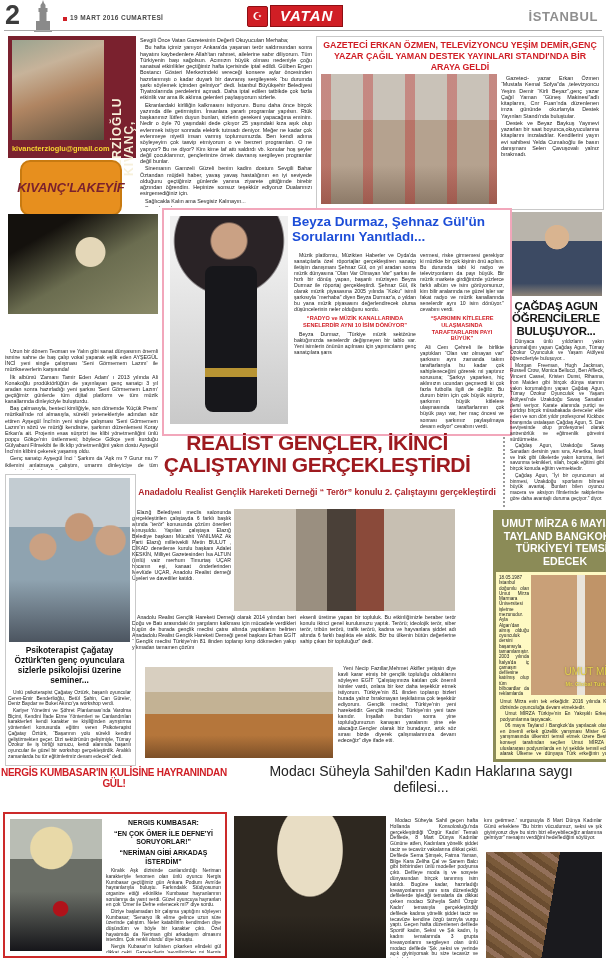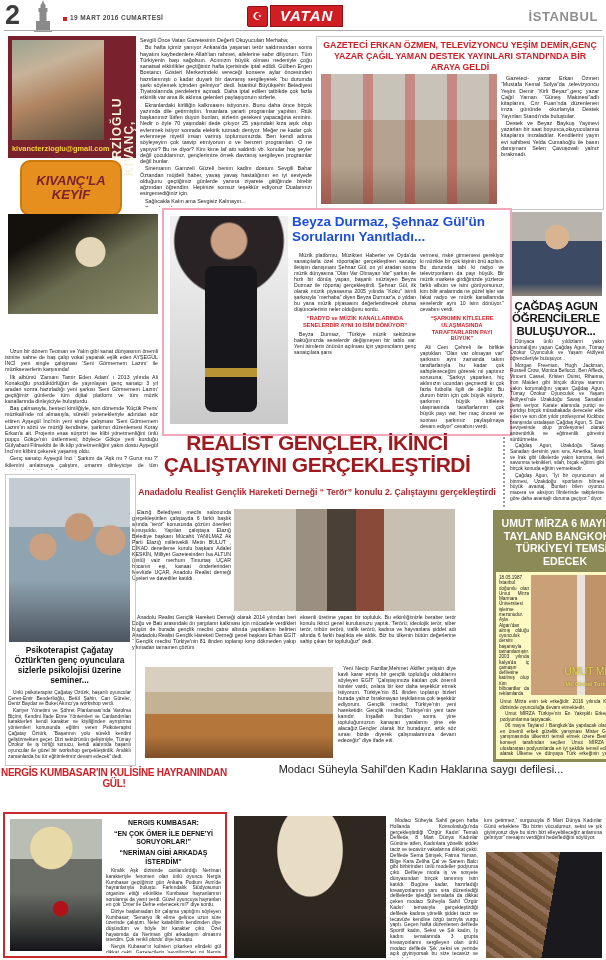--- a/index.html
+++ b/index.html
@@ -24,21 +24,21 @@
   .hline{left:4px;top:30px;width:598px;border-top:1px solid #aaa;}
   
   .kivanc-box{left:8px;top:36px;width:128px;height:122px;background:#7a212e;}
   .kivanc-photo{left:12px;top:40px;width:92px;height:100px;
         background:linear-gradient(160deg,#9aa38f 0%,#c7b39a 28%,#b08562 55%,#5a4f3e 100%);}
   .kivanc-vert{position:absolute;right:1px;top:2px;height:138px;display:flex;gap:0;}
   .kivanc-vert span{writing-mode:vertical-rl;transform:rotate(180deg);font-weight:800;
         font-size:12px;color:#f7f0da;letter-spacing:1px;line-height:1;}
   .kivanc-email{left:12px;top:143px;width:120px;color:#f7d730;font-size:7.4px;font-weight:bold;}
   .kivanc-badge{left:20px;top:160px;width:98px;height:52px;background:#e78f1e;border-radius:10px;
-        border:2px solid #c87a10;display:flex;flex-direction:column;align-items:center;justify-content:center;
+        border:2px solid #c87a10;display:flex;flex-direction:row;align-items:center;justify-content:center;
         color:#7a212e;font-weight:800;font-style:italic;font-size:13px;line-height:1.1;text-align:center;}
   .kivanc-text{left:140px;top:37px;width:172px;height:170px;font-size:5.4px;}
   
   .erkan-box{left:316px;top:36px;width:286px;height:172px;border:1px solid #c9c9c9;}
   .erkan-headline{position:absolute;left:4px;top:3px;right:4px;color:#d01e25;font-weight:800;
         font-size:8.8px;text-align:center;line-height:1.25;}
   .erkan-photo{left:4px;top:37px;width:176px;height:130px;
         background:
           repeating-linear-gradient(90deg,rgba(190,30,30,.35) 0 10px,rgba(0,0,0,0) 10px 42px),
           linear-gradient(#c9c2b8 0 35%,#b5a28f 35% 70%,#8d7a68 100%);}
@@ -114,21 +114,21 @@
   .nergis-box{left:3px;top:812px;width:224px;height:146px;border:2px solid #cc2a2a;box-sizing:border-box;}
   .nergis-photo{left:5px;top:5px;width:92px;height:132px;position:absolute;
         background:radial-gradient(circle at 45% 22%,#e8d9a8 0 18%,rgba(0,0,0,0) 19%),
         radial-gradient(circle at 55% 68%,#b0121a 0 7%,rgba(0,0,0,0) 8%),
         linear-gradient(#b9bdb4 0 30%,#6a6e66 30% 55%,#16161a 100%);}
   .nergis-right{position:absolute;left:101px;top:5px;right:4px;bottom:3px;overflow:hidden;}
   .nergis-sub{font-weight:800;font-size:6.9px;text-align:center;color:#111;line-height:1.25;margin:0 0 2px;}
   .nergis-body{font-size:4.9px;line-height:1.16;text-align:justify;color:#1b1b1b;}
   .nergis-body p{margin:0 0 1px;text-indent:5px;}
   
-  .ozgur-kicker{left:240px;top:763px;width:362px;font-size:11px;color:#222;text-align:center;}
+  .ozgur-kicker{left:240px;top:763px;width:362px;font-size:14px;color:#222;text-align:center;}
   .ozgur-headline{left:230px;top:779px;width:374px;font-size:20.5px;color:#7d2d8e;font-weight:800;
         text-align:center;letter-spacing:.3px;}
   .ozgur-photo1{left:234px;top:816px;width:152px;height:142px;
         background:radial-gradient(ellipse at 50% 24%,#e8ddc4 0 30%,rgba(0,0,0,0) 31%),
         radial-gradient(circle at 50% 42%,#c9a176 0 8%,rgba(0,0,0,0) 9%),
         linear-gradient(#2e2820 0 70%,#1c1813 100%);}
   .ozgur-col1{left:390px;top:818px;width:88px;height:140px;font-size:5.0px;position:absolute;}
   .ozgur-col2{left:484px;top:818px;width:118px;height:32px;font-size:5.0px;position:absolute;}
   .ozgur-photo2{left:486px;top:852px;width:116px;height:106px;
         background:linear-gradient(100deg,rgba(0,0,0,0) 0 55%,#1a1a1e 55% 100%),

